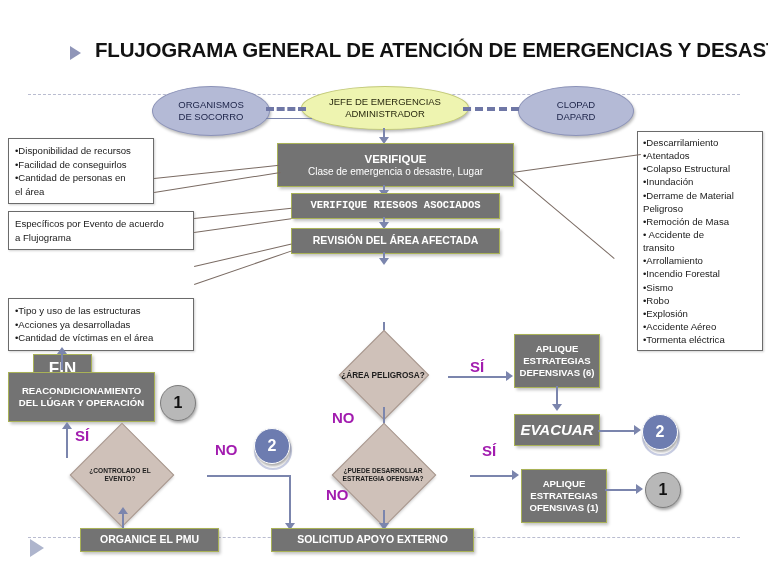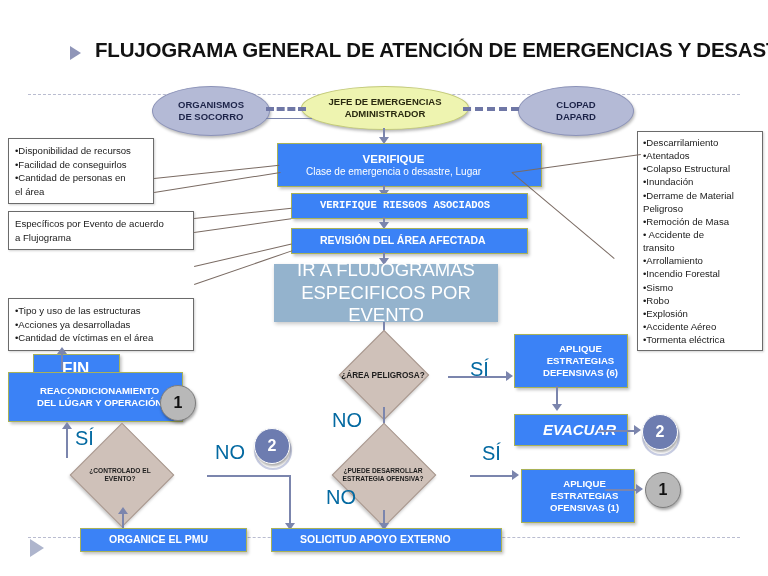--- a/index.html
+++ b/index.html
@@ -28,40 +28,39 @@
   
   .lane{
     position:absolute;left:28px;width:712px;height:0;
     border-top:1px dashed #b9bcd0;
   }
 
   
   .ellipse{
     position:absolute;border-radius:50%;
     display:flex;align-items:center;justify-content:center;
-    text-align:center;font-size:9.5px;font-weight:bold;
+    text-align:center;font-size:9.5px;font-weight:normal;
     line-height:1.3;color:#1b1b35;
     box-shadow:1px 2px 3px rgba(0,0,0,.28);
   }
   .ell-blue{background:#b4bad6;border:1px solid #8c93b8;color:#1c2348;}
   .ell-yellow{background:#eef4b0;border:1px solid #c3ca78;color:#2a2a10;}
 
   
   .dash-link{
     position:absolute;height:0;border-top:4px dashed #6f77a6;
   }
 
   
   .gbox{
-    position:absolute;background:#3b82f6;border:1px solid #a9b257;
-    display:flex;align-items:center;justify-content:flex-start;
+    position:absolute;background:#737373;border:1px solid #a9b257;
+    display:flex;align-items:center;justify-content:center;
     text-align:center;color:#ffffff;font-weight:bold;
     box-shadow:1.5px 2px 3px rgba(0,0,0,.25);
     line-height:1.25;
-    padding-left:28px;
   }
   
   .bbox{
     position:absolute;background:#94b3cd;border:1px solid #94b3cd;
     display:flex;align-items:center;justify-content:center;
     text-align:center;color:#ffffff;font-weight:normal;
     line-height:1.22;box-shadow:1px 2px 4px rgba(0,0,0,.22);
   }
 
   
@@ -118,21 +117,21 @@
   .arr-right{
     position:absolute;width:0;height:0;
     border-top:5px solid transparent;border-bottom:5px solid transparent;
     border-left:7px solid #7b85ad;
   }
 
   
   .leader{position:absolute;height:0;transform-origin:0 0;border-top:1px solid #7a6b63;}
 
   .lbl{
-    position:absolute;font-weight:normal;color:#0369a1;font-size:20px;
+    position:absolute;font-weight:bold;color:#a21caf;font-size:15px;
   }
 
   .bottom-triangle{
     position:absolute;width:0;height:0;
     border-left:14px solid #9aa2c0;
     border-top:9px solid transparent;
     border-bottom:9px solid transparent;
     opacity:.8;
   }
 </style>
@@ -192,26 +191,20 @@
   <div class="vline" style="left:383px;top:217px;height:8px;"></div>
   <div class="arr-down" style="left:379px;top:222px;"></div>
 
   <div class="gbox" style="left:291px;top:228px;width:207px;height:24px;font-size:10.5px;">
     <span>REVISIÓN DEL ÁREA AFECTADA</span>
   </div>
 
   <div class="vline" style="left:383px;top:252px;height:9px;"></div>
   <div class="arr-down" style="left:379px;top:258px;"></div>
 
-  <div class="bbox" style="left:274px;top:264px;width:222px;height:56px;font-size:18.5px;">
-    <div>
-      <div>IR A FLUJOGRAMAS</div>
-      <div>ESPECIFICOS POR EVENTO</div>
-    </div>
-  </div>
 
   <div class="vline" style="left:383px;top:322px;height:20px;"></div>
   <div class="arr-down" style="left:379px;top:338px;"></div>
 
   <div class="note" style="left:8px;top:211px;width:186px;padding:5px 6px;font-size:9.6px;">
     <div>Específicos por Evento de acuerdo</div>
     <div>a Flujograma</div>
   </div>
 
   <div class="note" style="left:8px;top:138px;width:146px;padding:5px 6px 5px 6px;font-size:9.6px;">

